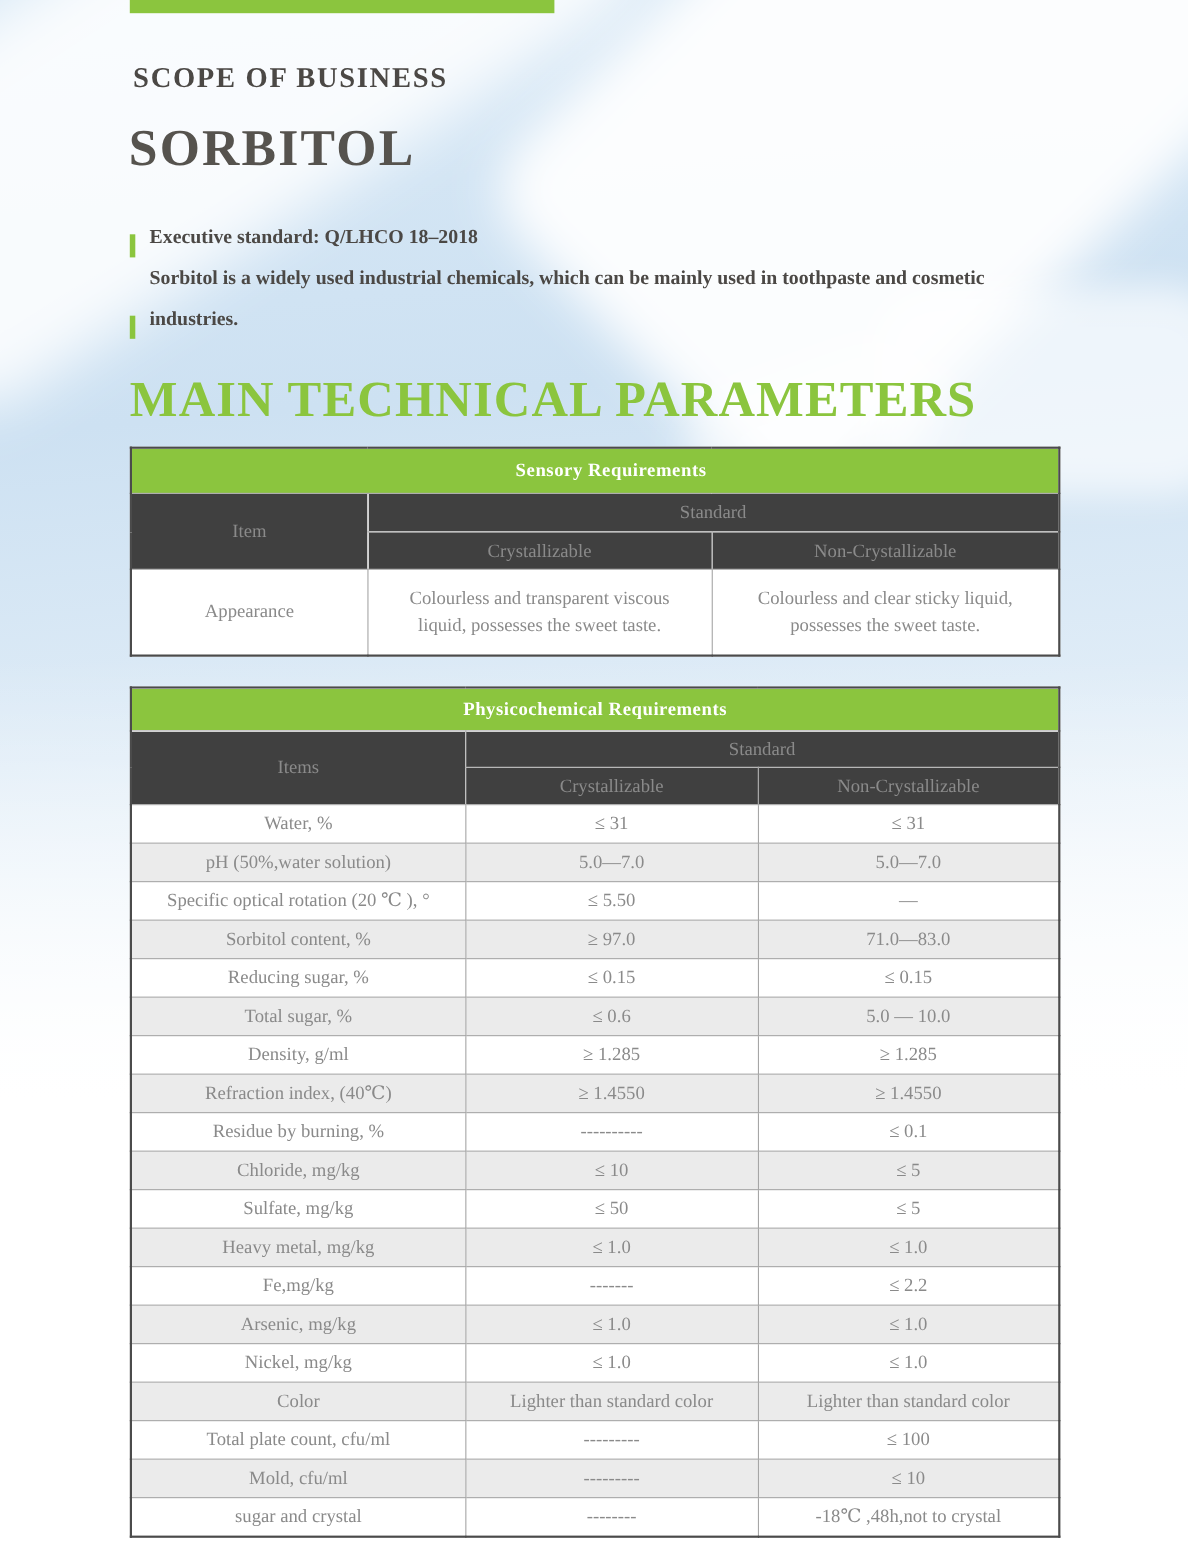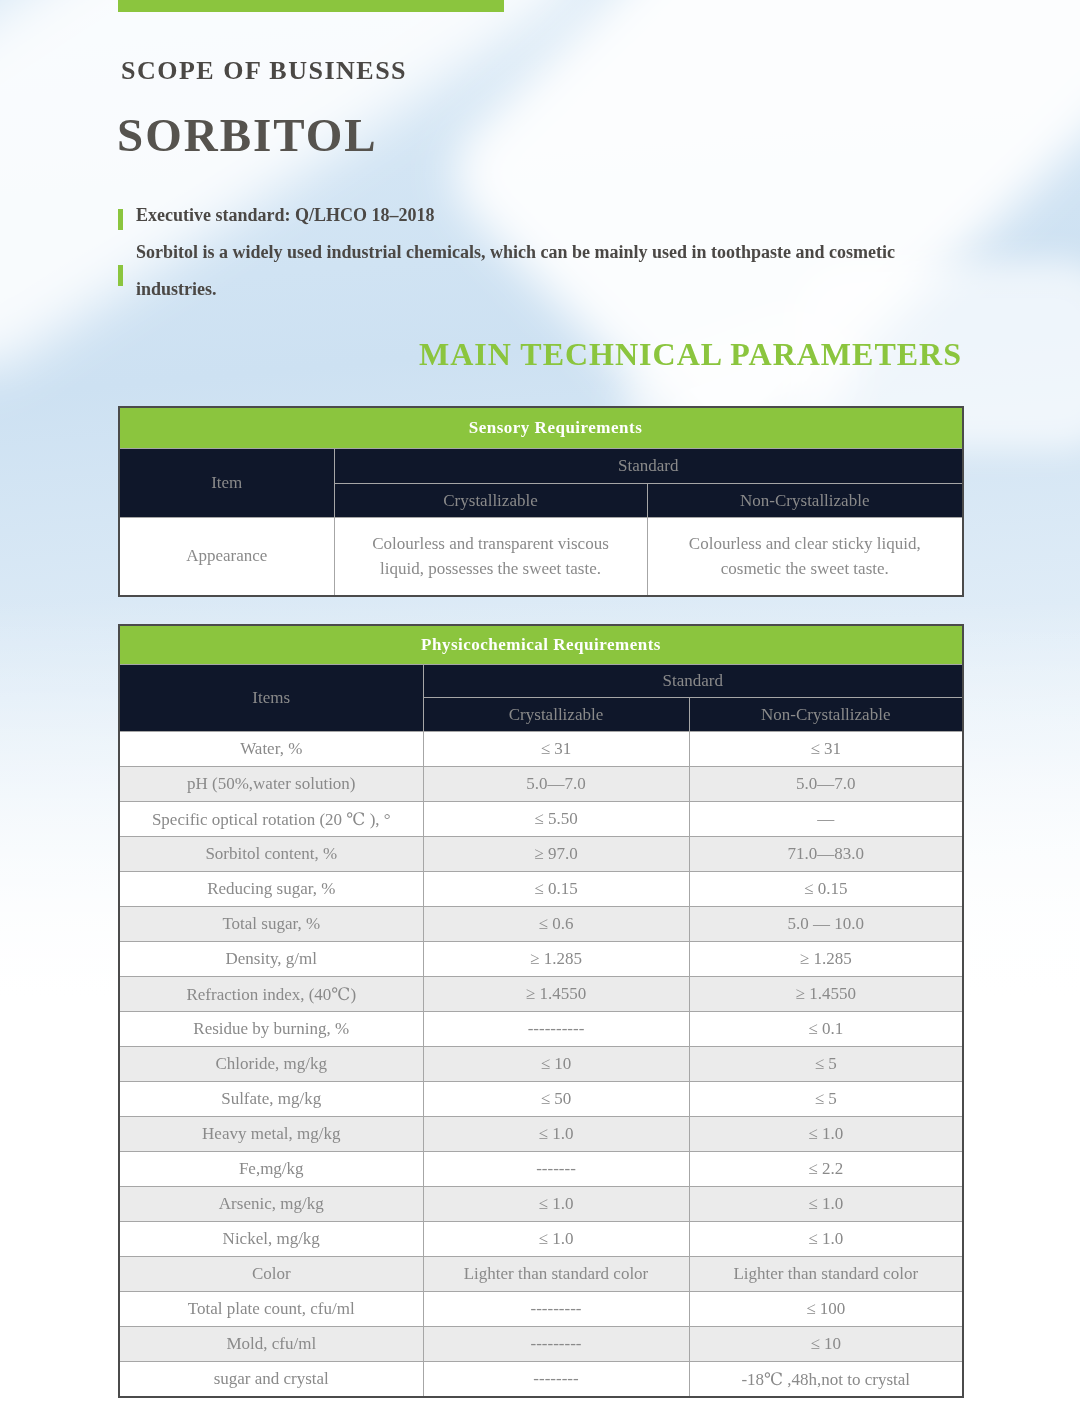--- a/index.html
+++ b/index.html
@@ -17,34 +17,34 @@
   .bg3{left:790px;top:260px;width:330px;height:190px;background:rgba(255,255,255,.65);filter:blur(16px);}
   .bg4{left:620px;top:330px;width:240px;height:120px;background:rgba(255,255,255,.5);transform:rotate(-20deg);filter:blur(18px);}
   .bg-fade{position:absolute;left:0;top:0;width:100%;height:100%;background:linear-gradient(180deg,rgba(255,255,255,0) 42%,#ffffff 70%);}
 
   .topbar{position:absolute;left:118px;top:0;width:386px;height:12px;background:#8bc53e;}
 
   .scope{position:absolute;left:121px;top:56px;font-size:26px;font-weight:bold;letter-spacing:1.5px;color:#4b4845;}
   .product{position:absolute;left:117px;top:108px;font-size:47px;font-weight:bold;letter-spacing:2px;color:#56534e;}
 
   .bullets{position:absolute;left:118px;top:197px;width:860px;}
-  .bullet{display:flex;align-items:center;}
+  .bullet{display:flex;align-items:flex-end;}
   .bullet .bar{flex:none;width:5px;height:21px;margin:8px 13px 0 0;background:#8bc53e;}
   .bullet .txt{font-size:18px;font-weight:bold;line-height:37px;color:#4b4845;width:808px;}
 
-  .main-title{position:absolute;left:118px;top:336px;width:844px;text-align:right;
-    font-size:32px;font-weight:bold;letter-spacing:1px;color:#8bc53e;}
+  .main-title{position:absolute;left:118px;top:336px;width:844px;text-align:left;
+    font-size:46px;font-weight:bold;letter-spacing:1px;color:#8bc53e;}
 
   table.tbl{border-collapse:collapse;table-layout:fixed;width:844px;
     border:2px solid #4b4b4b;background:#ffffff;color:#8a8a8a;}
   table.tbl td{border:1px solid #a6a6a6;text-align:center;vertical-align:middle;
     font-size:17px;padding:0 10px;overflow:hidden;}
   td.green{background:#8bc53e;color:#ffffff;font-weight:bold;font-size:26px;
     letter-spacing:0.5px;padding:0;}
-  td.hdr{background:#0f172a;font-size:18px;}
+  td.hdr{background:#404040;font-size:18px;}
   .sensory{position:absolute;left:118px;top:406px;}
   .phys{position:absolute;left:118px;top:624px;padding-left:40px;}
 
   .sensory td.green{height:40px;padding-left:39px;}
   .sensory td.hdr-std{height:34px;}
   .sensory td.hdr-sub{height:33px;}
   .sensory tbody td{height:69px;line-height:1.45;padding:4px 18px;}
 
   .phys td.green{height:38px;}
   .phys td.hdr-std{height:32px;}
@@ -100,21 +100,21 @@
       </tr>
       <tr>
         <td class="hdr hdr-sub">Crystallizable</td>
         <td class="hdr hdr-sub">Non-Crystallizable</td>
       </tr>
     </thead>
     <tbody>
         <tr>
           <td>Appearance</td>
           <td>Colourless and transparent viscous liquid, possesses the sweet taste.</td>
-          <td>Colourless and clear sticky liquid, cosmetic the sweet taste.</td>
+          <td>Colourless and clear sticky liquid, possesses the sweet taste.</td>
         </tr>
       </tbody>
   </table>
 
   <table class="tbl phys">
     <colgroup>
         <col style="width:304px">
         <col style="width:266px">
         <col style="width:274px">
       </colgroup>

